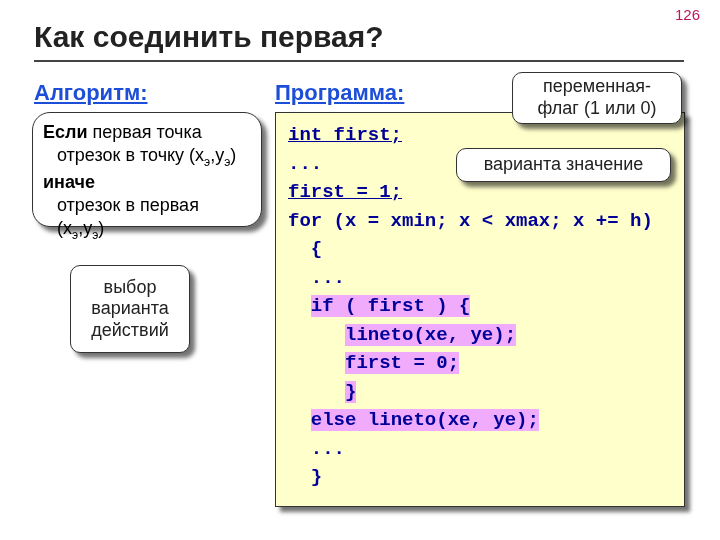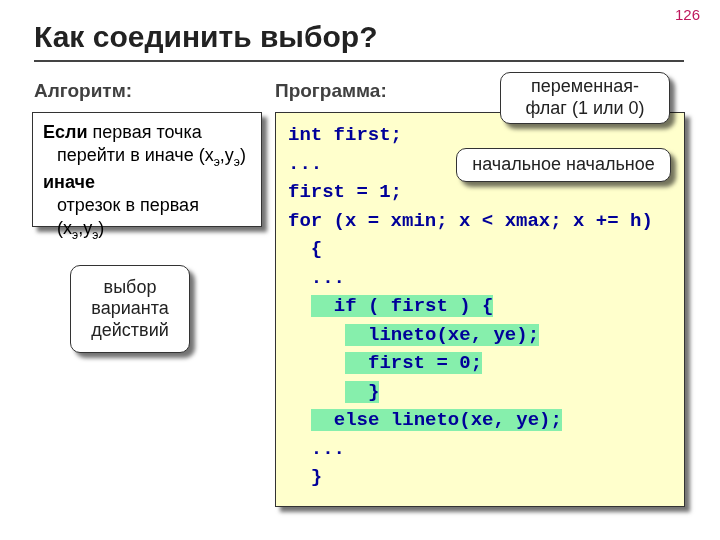--- a/index.html
+++ b/index.html
@@ -30,32 +30,33 @@
   .rule {
     position: absolute;
     top: 60px;
     left: 34px;
     width: 650px;
     height: 2px;
     background: #444;
   }
   .section-label {
     position: absolute;
-    font-size: 19px;
+    font-size: 22px;
     font-weight: bold;
-    color: #404040;
+    color: #1d4ed8;
+    text-decoration: underline;
   }
   .algo-label { top: 80px; left: 34px; }
   .prog-label { top: 80px; left: 275px; }
 
   .shadow-box {
     position: absolute;
     background: #fff;
     border: 1px solid #333;
-    border-radius: 0;
+    border-radius: 18px;
     box-shadow: 5px 5px 4px rgba(0,0,0,0.55);
   }
   .callout {
     background: #fff;
     border: 1px solid #333;
     border-radius: 10px;
     box-shadow: 5px 5px 4px rgba(0,0,0,0.55);
     position: absolute;
     display: flex;
     align-items: center;
@@ -98,52 +99,52 @@
     border: 1px solid #333;
     box-shadow: 5px 5px 4px rgba(0,0,0,0.55);
     padding: 8px 12px;
     font-family: "Courier New", monospace;
     font-size: 19px;
     font-weight: bold;
     color: #000099;
     line-height: 1.5;
     white-space: pre;
   }
-  .code-box .decl { }
-  .code-box .fill { background: #86efac; padding-left: 23px; }
+  .code-box .decl { text-decoration: underline; }
+  .code-box .fill { background: #f0abfc; }
 
   .flag-callout {
     top: 72px;
-    left: 500px;
+    left: 512px;
     width: 170px;
     height: 52px;
   }
   .init-callout {
     top: 148px;
     left: 456px;
     width: 215px;
     height: 34px;
   }
 </style>
 </head>
 <body>
 
 <div class="page-number">126</div>
-<div class="title">Как соединить выбор?</div>
+<div class="title">Как соединить первая?</div>
 <div class="rule"></div>
 
 <div class="section-label algo-label">Алгоритм:</div>
 <div class="section-label prog-label">Программа:</div>
 
 <div class="shadow-box algo-box">
   <div>
     <span class="k">Если </span><span>первая точка</span>
   </div>
   <div class="indent">
-    <span>перейти в иначе (x</span><span class="sub">э</span><span>,y</span><span class="sub">э</span><span>)</span>
+    <span>отрезок в точку (x</span><span class="sub">э</span><span>,y</span><span class="sub">э</span><span>)</span>
   </div>
   <div class="k">иначе</div>
   <div class="indent">
     <span>отрезок в первая (x</span><span class="sub">э</span><span>,y</span><span class="sub">э</span><span>)</span>
   </div>
 </div>
 
 <div class="callout choice-callout">
   <span>выбор варианта действий</span>
 </div>
@@ -159,14 +160,14 @@
 <span>     </span><span class="fill">first = 0;</span>
 <span>     </span><span class="fill">}</span>
 <span>  </span><span class="fill">else lineto(xe, ye);</span>
 <span>  ...</span>
 <span>  }</span></div>
 
 <div class="callout flag-callout">
   <span>переменная-флаг (1 или 0)</span>
 </div>
 <div class="callout init-callout">
-  <span>начальное начальное</span>
+  <span>варианта значение</span>
 </div>
 
 </body></html>

